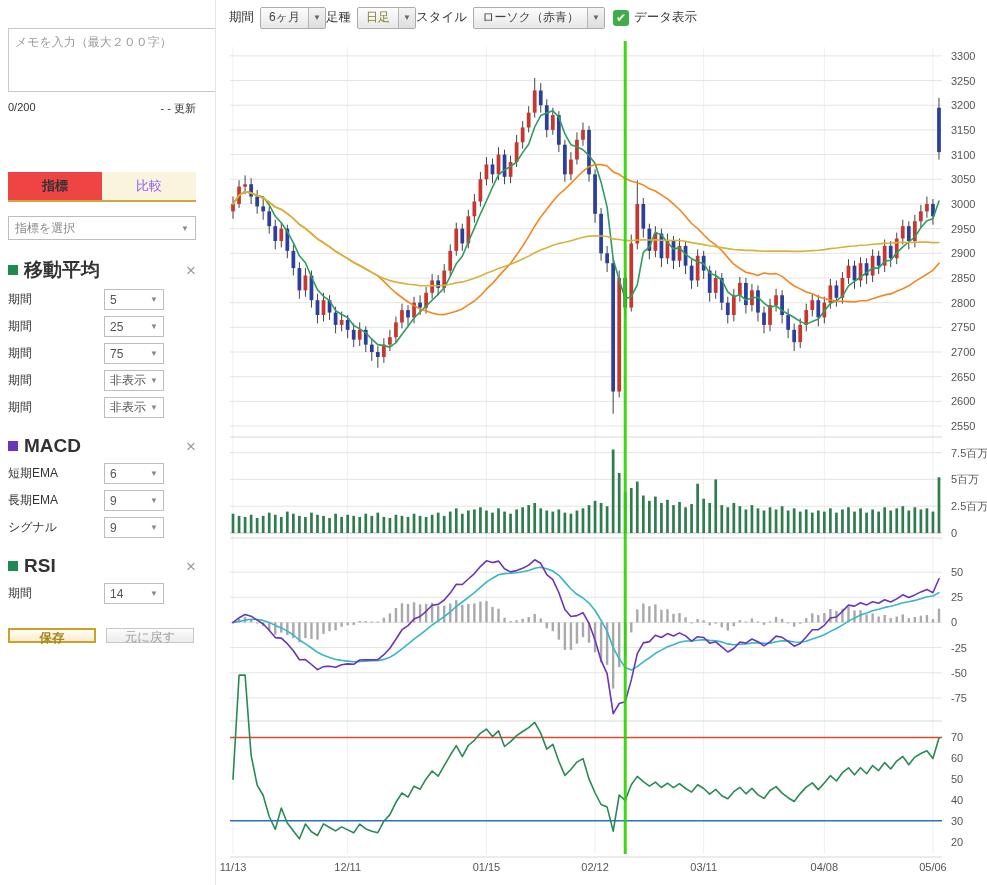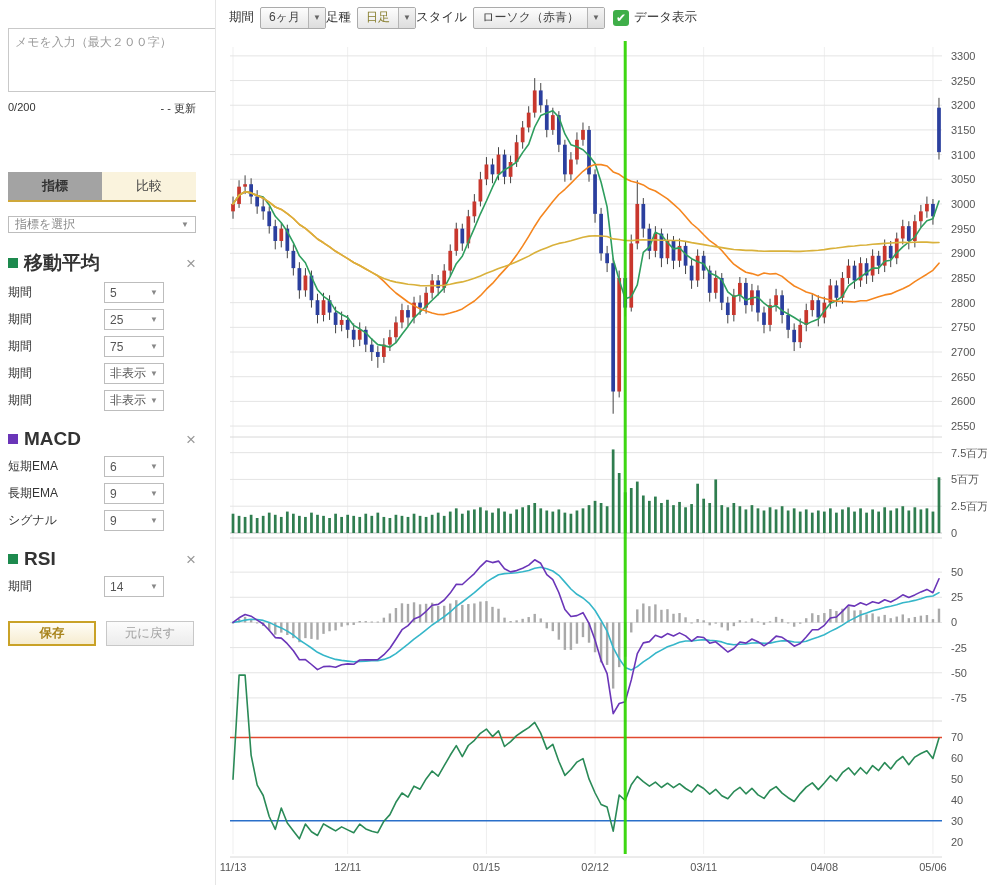--- a/index.html
+++ b/index.html
@@ -6,36 +6,36 @@
   html,body{background:#fff}
   body{font-family:"Liberation Sans","DejaVu Sans",sans-serif;color:#333}
   .app{width:987px;height:885px;display:flex;background:#fff;overflow:hidden}
   
   .sidebar{width:215px;flex:none;background:#fff}
   .memo{display:block;margin:28px 19px 0 8px;width:224px;height:64px;border:1px solid #c9c9c9;resize:none;font-size:12px;padding:5px 6px;color:#333;font-family:inherit}
   .memo::placeholder{color:#9a9a9a}
   .memo-meta{display:flex;justify-content:space-between;margin:9px 19px 18px 8px;font-size:11px;color:#333}
   .tabs{display:flex;margin:56px 19px 0 8px;border-bottom:2px solid #cfa83a}
   .tab{flex:1;text-align:center;font-size:13px;padding:5px 0;cursor:pointer}
-  .tab.active{color:#333;font-weight:bold;background:#a3a3a3}
-  .tab.inactive{background:#faf3dd;color:#404040}
-  .select{display:inline-flex;align-items:center;justify-content:space-between;border:1px solid #bdbdbd;background:#fff;height:17px;padding:0 6px;font-size:12px;color:#555;cursor:pointer}
+  .tab.active{color:#333;font-weight:bold;background:#ef4444}
+  .tab.inactive{background:#faf3dd;color:#8b5cf6}
+  .select{display:inline-flex;align-items:center;justify-content:space-between;border:1px solid #bdbdbd;background:#fff;height:24px;padding:0 6px;font-size:12px;color:#555;cursor:pointer}
   .select.full{display:flex;margin:14px 19px 0 8px}
   .sel-val.muted{color:#8a8a8a}
   .caret{font-size:8px;color:#888;margin-left:4px}
   #indicator-sections{margin:4px 19px 0 8px}
   .sec-head{display:flex;align-items:center;margin-top:17px}
   .swatch{width:10px;height:10px;display:inline-block;margin-right:6px}
   .sec-title{font-weight:bold;font-size:19px;color:#333;flex:1}
   .sec-close{color:#999;font-size:17px;cursor:pointer;line-height:1}
   .sec-row{display:flex;align-items:center;margin-top:6px}
   .row-label{font-size:12px;color:#333;width:96px}
   .select.sm{width:60px;height:21px;padding:0 5px}
   .btn-row{display:flex;gap:10px;margin:24px 19px 0 8px}
-  .btn{height:25px;font-size:12.5px;cursor:pointer;font-family:inherit}
+  .btn{height:15px;font-size:12.5px;cursor:pointer;font-family:inherit}
   .btn.save{width:88px;border:2px solid #c9a227;color:#a8841c;font-weight:bold;background:linear-gradient(#fffdf6,#f6ecd0)}
   .btn.reset{width:88px;border:1px solid #c8c8c8;color:#a0a0a0;background:linear-gradient(#fcfcfc,#ececec)}
   
   .main{flex:1;border-left:1px solid #e5e5e5;display:flex;flex-direction:column;background:#fff}
   .toolbar{height:35px;display:flex;align-items:center;padding-left:13px;font-size:12.5px}
   .tl{color:#333;margin-right:6px}
   .dd{display:inline-flex;align-items:stretch;height:22px;border:1px solid #ababab;border-radius:2px;background:linear-gradient(#fdfdfd,#e7e7e7);cursor:pointer;margin-right:0}
   .dd-val{padding:0 8px;display:flex;align-items:center;font-size:12px;color:#444;white-space:nowrap}
   .dd-val.olive{color:#867d2c}
   .dd-btn{width:17px;display:flex;align-items:center;justify-content:center;border-left:1px solid #b5b5b5;font-size:8px;color:#666;background:linear-gradient(#f4f4f4,#dddddd)}

